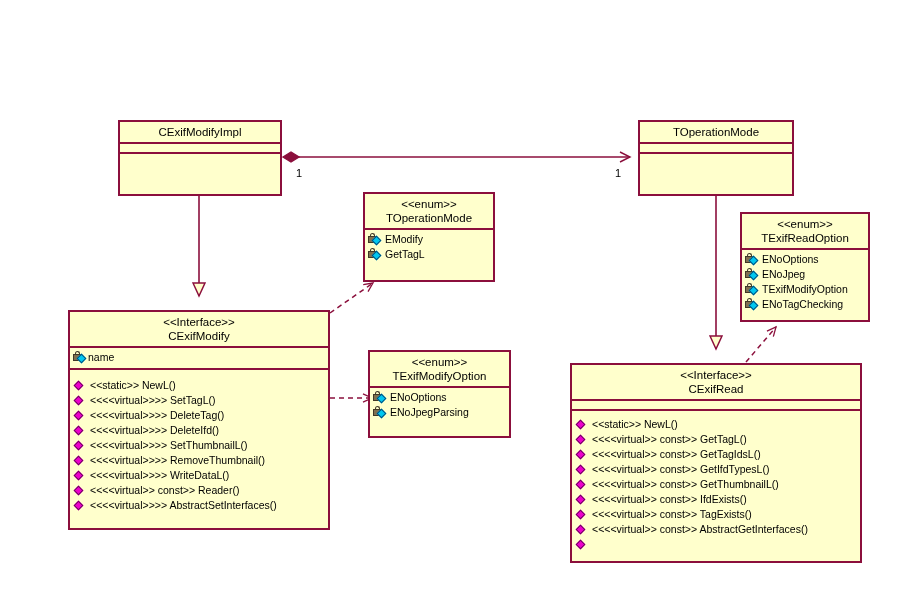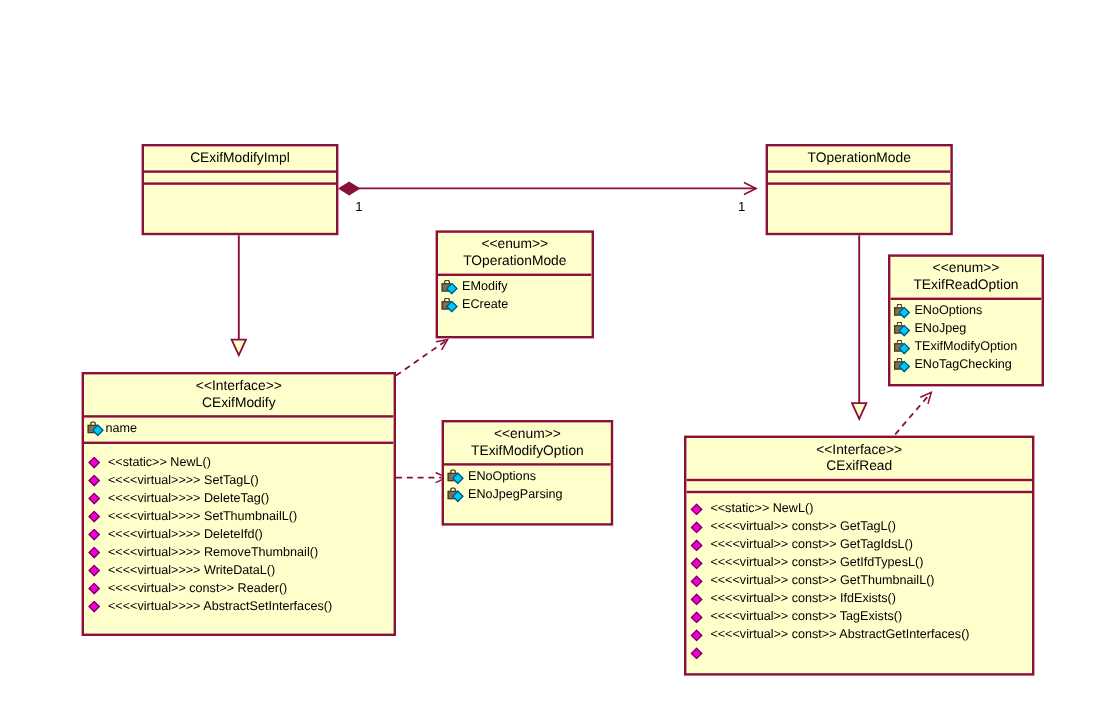--- a/index.html
+++ b/index.html
@@ -214,21 +214,21 @@
             <span class="dmd"></span>
         </span>
         <span class="mtext">EModify</span>
       </div>
       <div class="member">
         <span class="ico ico-lockdiamond">
           <span class="lock-shackle"></span>
             <span class="lock-body"></span>
             <span class="dmd"></span>
         </span>
-        <span class="mtext">ECreate</span>
+        <span class="mtext">GetTagL</span>
       </div>
     </div>
   </div>
 
   <div class="uml-box" style="left:740px; top:212px; width:130px; height:110px;">
     <div class="box-title" style="height:36px;">
       <span class="stereo">&lt;&lt;enum&gt;&gt;</span>
       <span class="cname">TExifReadOption</span>
     </div>
     <div class="box-ops" style="padding-top:2px;">
@@ -323,27 +323,27 @@
       <div class="member">
         <span class="ico ico-opdiamond">
             <span class="dmd"></span>
           </span>
         <span class="mtext">&lt;&lt;&lt;&lt;virtual&gt;&gt;&gt;&gt; DeleteTag()</span>
       </div>
       <div class="member">
         <span class="ico ico-opdiamond">
             <span class="dmd"></span>
           </span>
+        <span class="mtext">&lt;&lt;&lt;&lt;virtual&gt;&gt;&gt;&gt; DeleteIfd()</span>
+      </div>
+      <div class="member">
+        <span class="ico ico-opdiamond">
+            <span class="dmd"></span>
+          </span>
         <span class="mtext">&lt;&lt;&lt;&lt;virtual&gt;&gt;&gt;&gt; SetThumbnailL()</span>
-      </div>
-      <div class="member">
-        <span class="ico ico-opdiamond">
-            <span class="dmd"></span>
-          </span>
-        <span class="mtext">&lt;&lt;&lt;&lt;virtual&gt;&gt;&gt;&gt; DeleteIfd()</span>
       </div>
       <div class="member">
         <span class="ico ico-opdiamond">
             <span class="dmd"></span>
           </span>
         <span class="mtext">&lt;&lt;&lt;&lt;virtual&gt;&gt;&gt;&gt; RemoveThumbnail()</span>
       </div>
       <div class="member">
         <span class="ico ico-opdiamond">
             <span class="dmd"></span>

